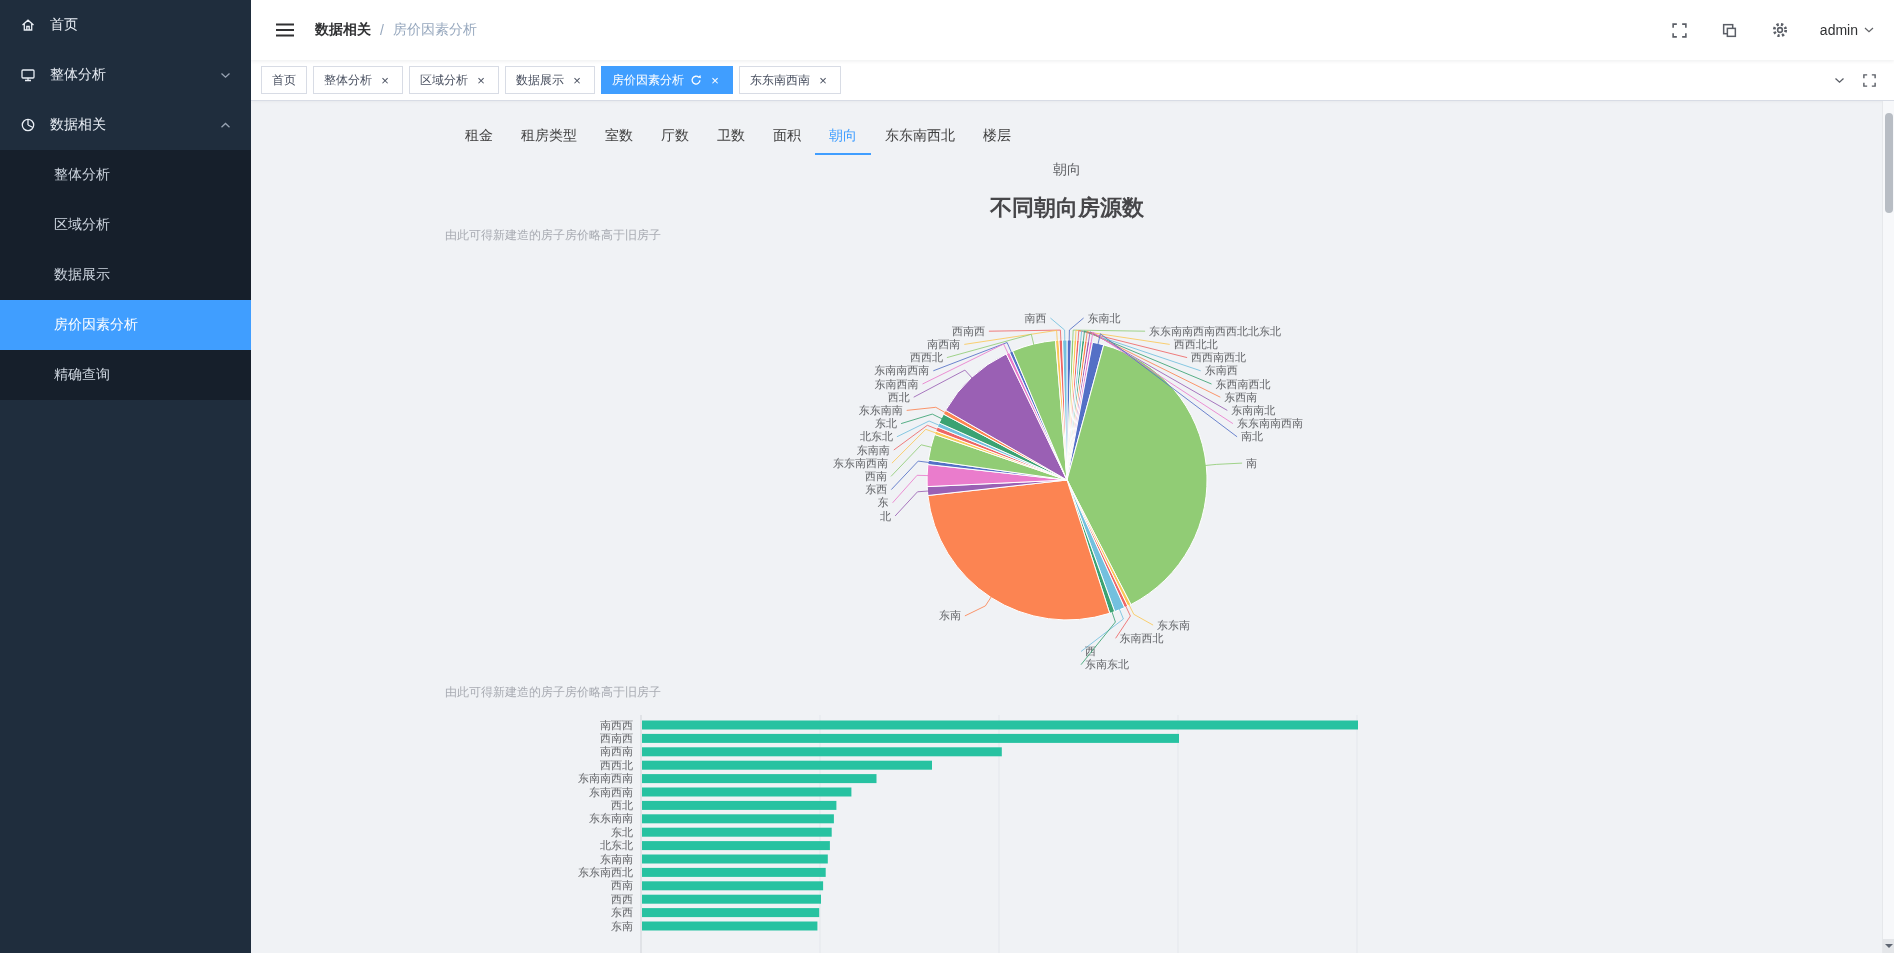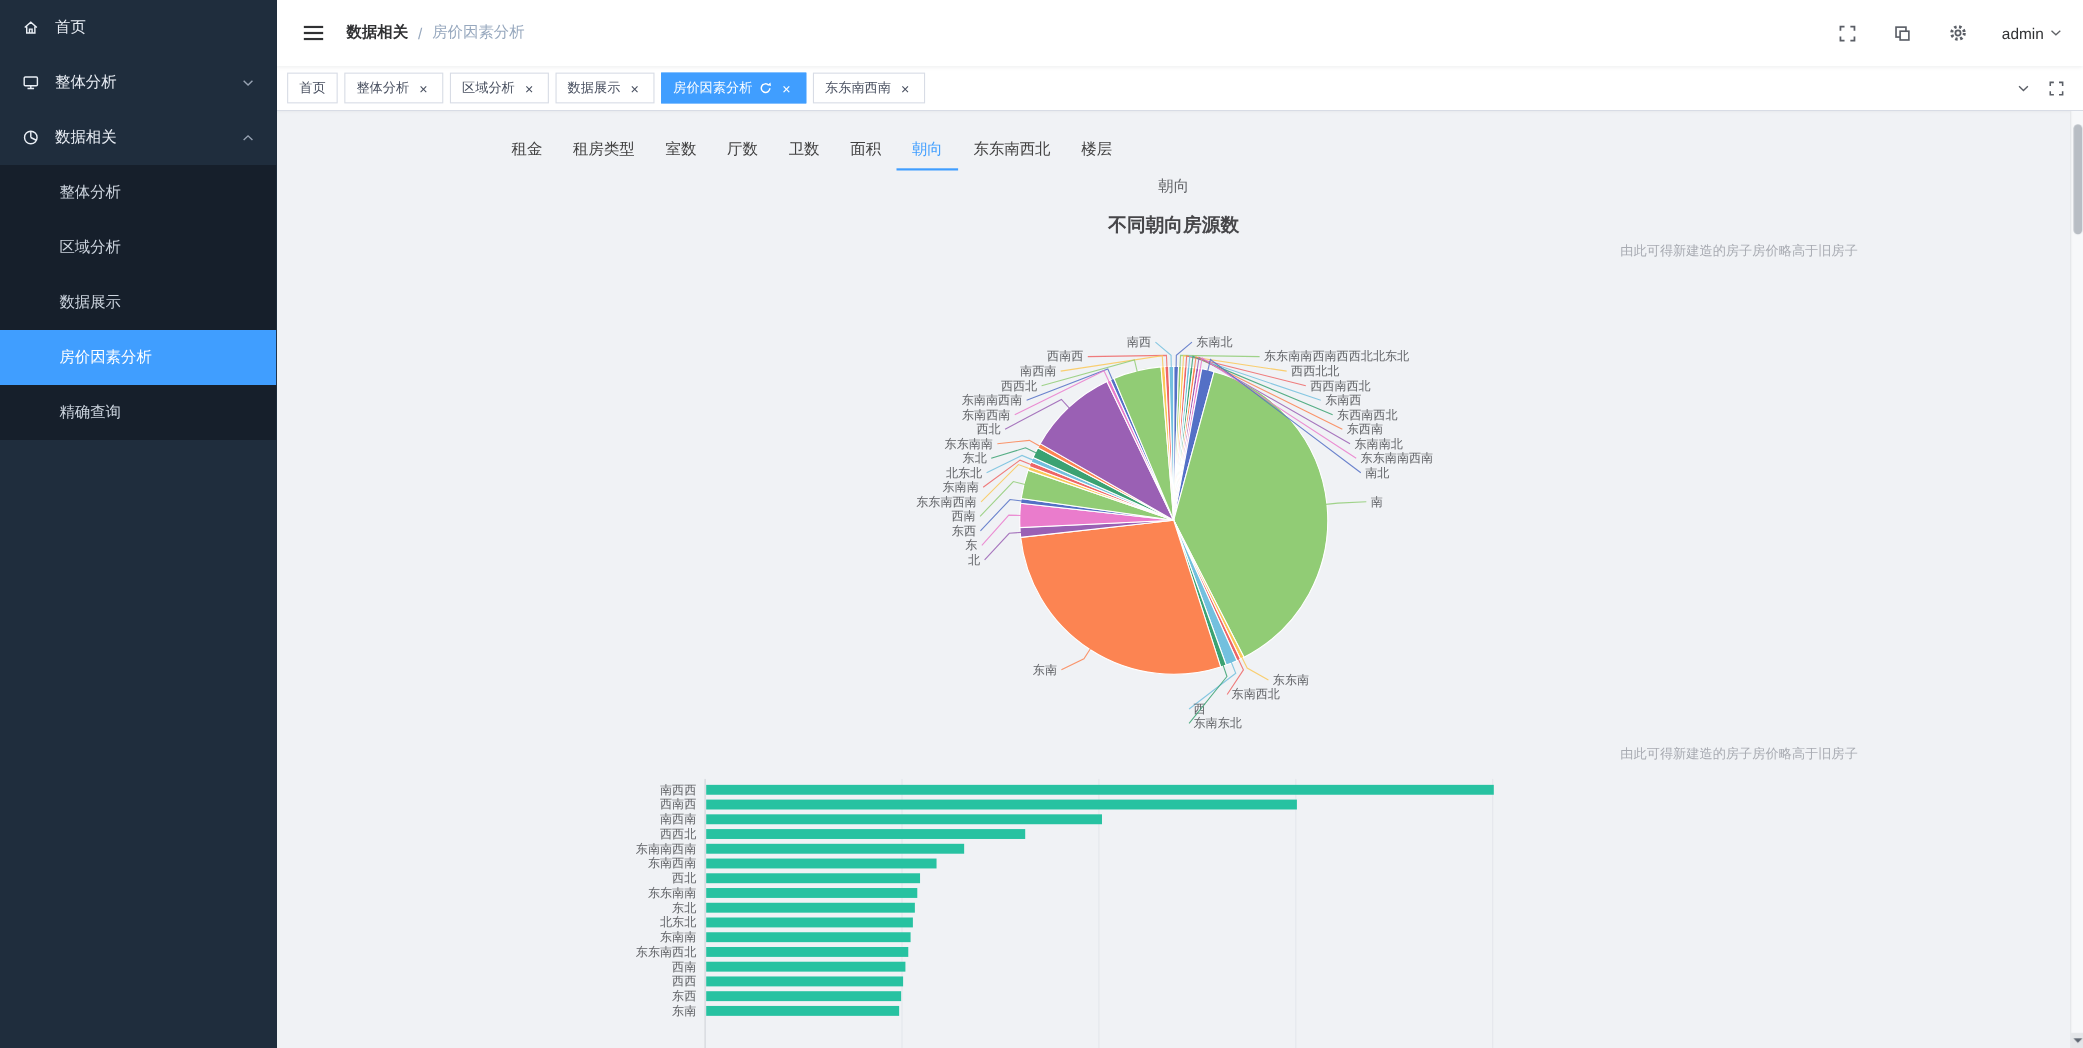--- a/index.html
+++ b/index.html
@@ -26,23 +26,23 @@
 .tag.active{background:#409EFF;border-color:#409EFF;color:#fff}
 .tag-close{font-size:13px;line-height:1;width:14px;height:14px;display:inline-flex;align-items:center;justify-content:center;border-radius:50%}
 .tags-actions{margin-left:auto;display:flex;align-items:center}
 .tags-actions .icon-btn{width:30px;height:30px}
 .content{flex:1;overflow:hidden;position:relative}
 .panel{width:1244px;margin-left:194px}
 .content-tabs{display:flex;margin:14px 0 0 6px}
 .ctab{padding:0 14px;height:40px;line-height:40px;font-size:14px;color:#404040;cursor:pointer}
 .ctab.active{color:#409EFF;border-bottom:2px solid #409EFF}
 .section-heading{text-align:center;font-size:14px;color:#606266;margin-top:6px}
-.chart-title{text-align:center;font-size:17px;font-weight:700;color:#464649;margin-top:14px}
+.chart-title{text-align:center;font-size:22px;font-weight:700;color:#464649;margin-top:14px}
 .chart-title.second{margin-top:16px}
-.chart-subtitle{text-align:right;font-size:12px;color:#a8abb2;margin-top:4px}
+.chart-subtitle{text-align:left;font-size:12px;color:#a8abb2;margin-top:4px}
 svg.chart{display:block;margin-top:6px}
 svg.chart.bars{margin-top:14px}
 .pie-label{font-size:11px;fill:#606266}
 .bar-label{font-size:11px;fill:#606266}
 .scrollbar{position:fixed;right:0;top:101px;bottom:0;width:12px;background:#f7f8fa;border-left:1px solid #e6e8eb;z-index:20}
 .scroll-thumb{position:absolute;top:12px;left:2px;width:8px;height:100px;background:#b8bdc4;border-radius:4px;cursor:pointer}
 .scroll-down{position:absolute;bottom:0;left:0;width:12px;height:14px;background:#e4e6e9;display:flex;align-items:flex-start;justify-content:center;cursor:pointer}
 .scroll-down::after{content:"";border:4px solid transparent;border-top-color:#5f6672;margin-top:5px}
 </style>
 </head>

